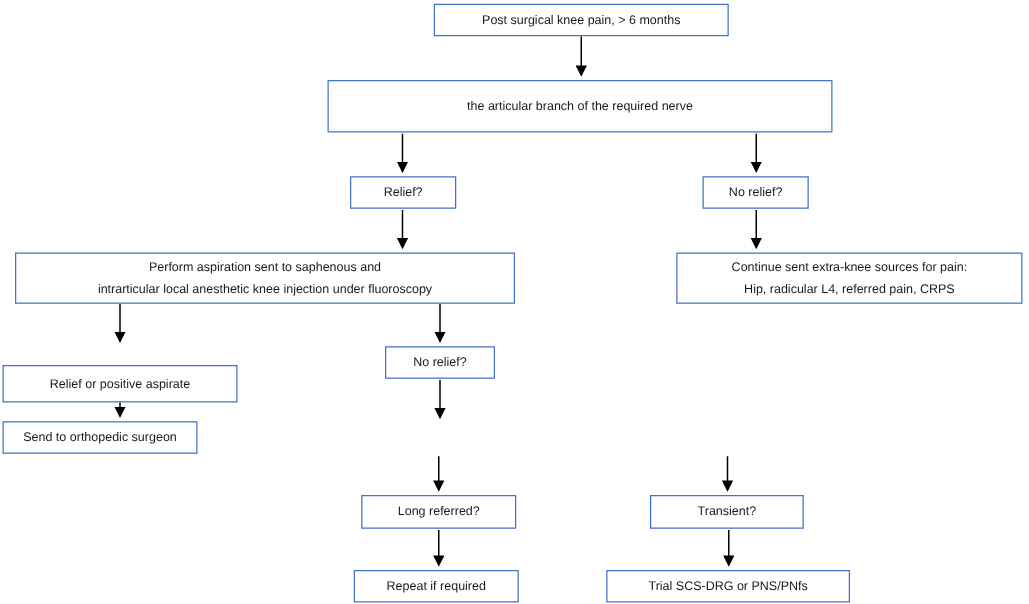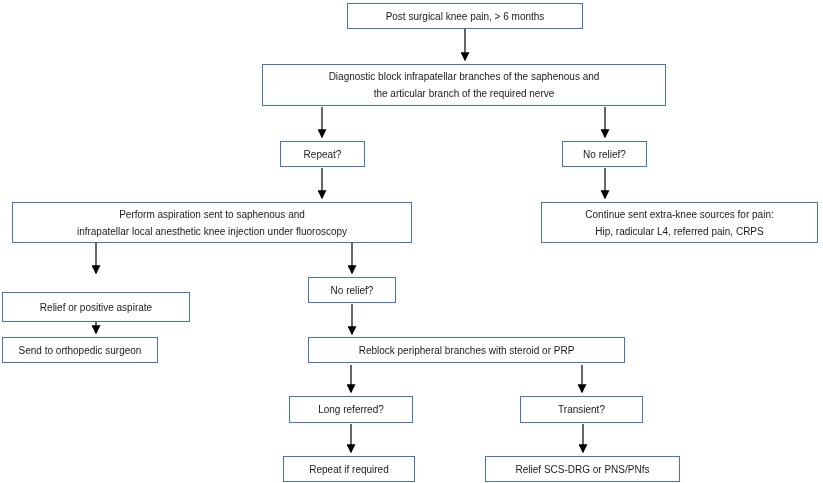--- a/index.html
+++ b/index.html
@@ -63,47 +63,45 @@
     <line x1="352" y1="304" x2="352" y2="334" marker-end="url(#ah)"></line>
     <line x1="351" y1="365" x2="351" y2="392" marker-end="url(#ah)"></line>
     <line x1="582" y1="365" x2="582" y2="392" marker-end="url(#ah)"></line>
     <line x1="351" y1="424" x2="351" y2="452" marker-end="url(#ah)"></line>
     <line x1="583" y1="424" x2="583" y2="452" marker-end="url(#ah)"></line>
   </svg>
 
   <div class="node" style="left:347px;top:3px;width:236px;height:26px">Post surgical knee pain, &gt; 6 months</div>
 
   <div class="node two-line" style="left:262px;top:64px;width:404px;height:42px">
-    <div>Diagnostic block infrapatellar branches of the saphenous and</div>
     <div>the articular branch of the required nerve</div>
   </div>
 
-  <div class="node" style="left:280px;top:141px;width:85px;height:26px">Repeat?</div>
+  <div class="node" style="left:280px;top:141px;width:85px;height:26px">Relief?</div>
 
   <div class="node" style="left:562px;top:141px;width:85px;height:26px">No relief?</div>
 
   <div class="node two-line" style="left:12px;top:202px;width:400px;height:41px">
     <div>Perform aspiration sent to saphenous and</div>
-    <div>infrapatellar local anesthetic knee injection under fluoroscopy</div>
+    <div>intrarticular local anesthetic knee injection under fluoroscopy</div>
   </div>
 
   <div class="node two-line" style="left:541px;top:202px;width:277px;height:41px">
     <div>Continue sent extra-knee sources for pain:</div>
     <div>Hip, radicular L4, referred pain, CRPS</div>
   </div>
 
   <div class="node" style="left:2px;top:292px;width:188px;height:30px">Relief or positive aspirate</div>
 
   <div class="node" style="left:308px;top:277px;width:88px;height:26px">No relief?</div>
 
   <div class="node" style="left:2px;top:337px;width:156px;height:26px">Send to orthopedic surgeon</div>
 
-  <div class="node" style="left:308px;top:337px;width:317px;height:26px">Reblock peripheral branches with steroid or PRP</div>
 
   <div class="node" style="left:289px;top:396px;width:124px;height:27px">Long referred?</div>
 
   <div class="node" style="left:520px;top:396px;width:123px;height:27px">Transient?</div>
 
   <div class="node" style="left:283px;top:456px;width:132px;height:26px">Repeat if required</div>
 
-  <div class="node" style="left:485px;top:456px;width:195px;height:26px">Relief SCS-DRG or PNS/PNfs</div>
+  <div class="node" style="left:485px;top:456px;width:195px;height:26px">Trial SCS-DRG or PNS/PNfs</div>
 
 </div>
 
 </body></html>

